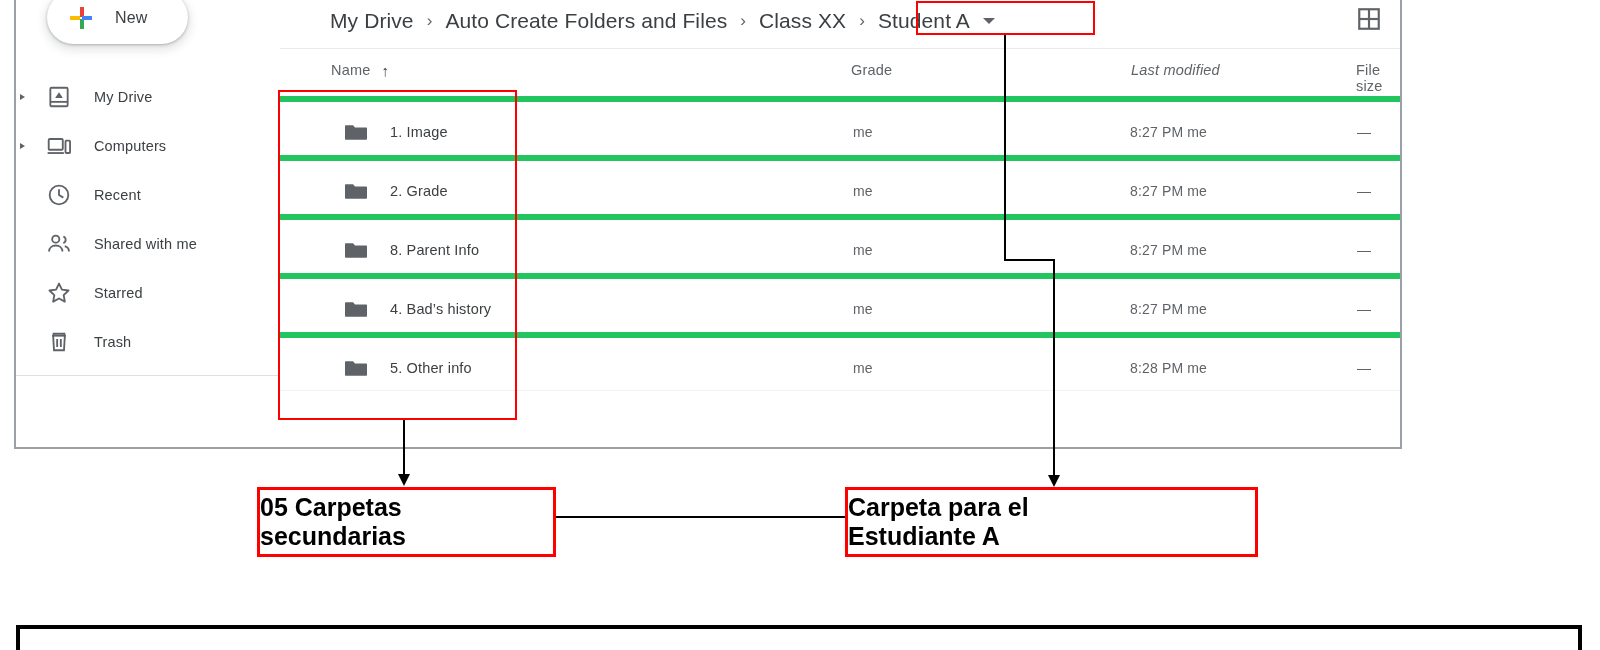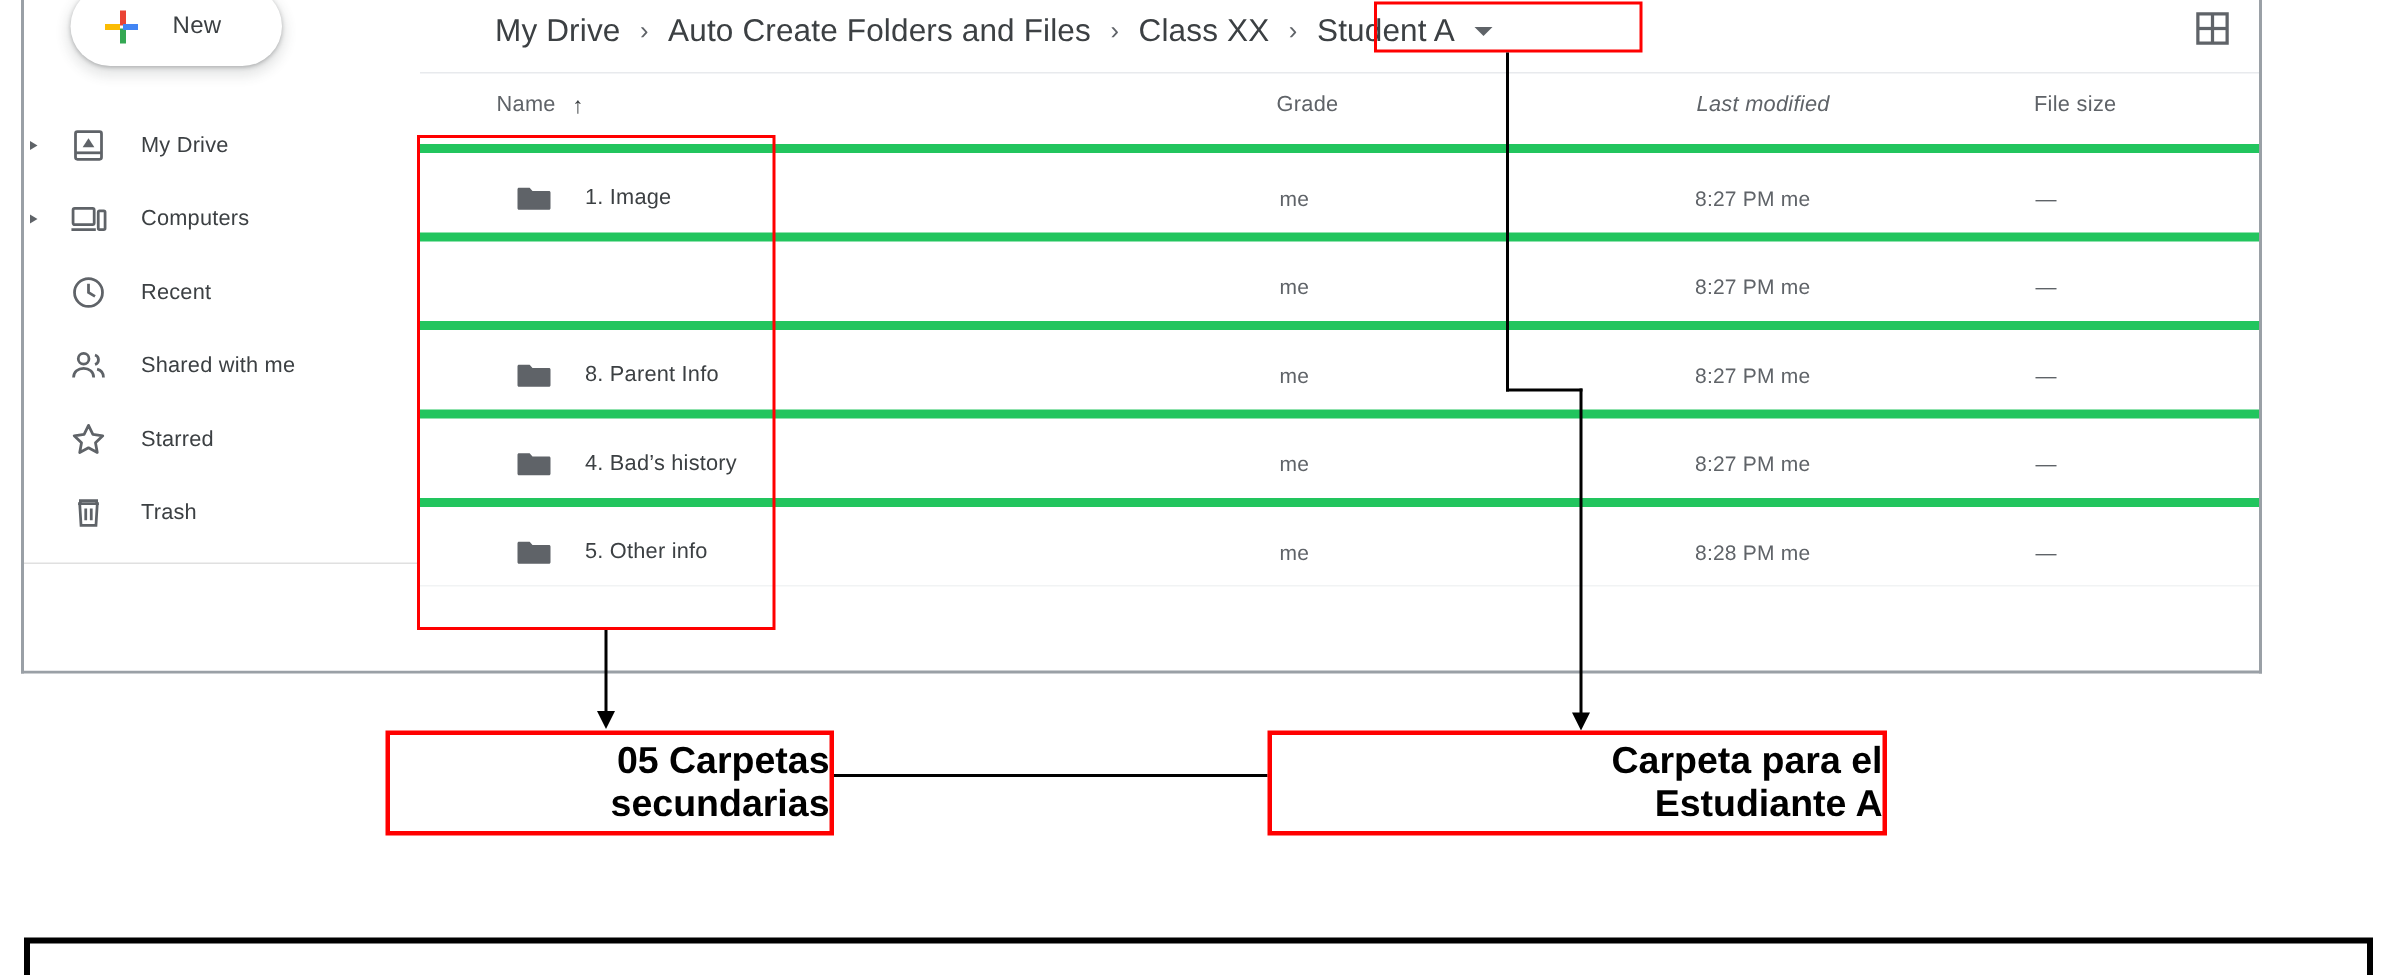--- a/index.html
+++ b/index.html
@@ -12,21 +12,21 @@
     position: relative;
     width: 1600px;
     height: 650px;
     overflow: hidden;
     background: #ffffff;
   }
 
   
   .drive-panel {
     position: absolute;
-    left: 14px; top: 0; width: 1494px; height: 449px;
+    left: 14px; top: 0; width: 1388px; height: 449px;
     border-left: 2px solid #9aa0a6;
     border-right: 2px solid #9aa0a6;
     border-bottom: 2px solid #9aa0a6;
     background: #ffffff;
   }
 
   
   .sidebar {
     position: absolute;
     left: 0; top: 0; width: 264px; height: 100%;
@@ -164,21 +164,21 @@
     border-top: 6px solid transparent;
     border-bottom: 6px solid transparent;
     border-right: 12px solid #000000;
   }
 
   .callout {
     position: absolute;
     border: 3px solid #ff0000;
     background: #ffffff;
     display: flex; flex-direction: column;
-    align-items: flex-end; justify-content: center;
+    align-items: flex-start; justify-content: center;
     text-align: center;
     font-weight: bold;
     color: #000000;
     line-height: 1.18;
   }
   .callout span { display: block; white-space: nowrap; }
 
   .banner {
     position: absolute;
     left: 16px; top: 625px; width: 1566px; height: 60px;
@@ -325,20 +325,28 @@
                 </svg>
             </span>
             <span class="fname">1. Image</span>
           </div>
           <div class="cell cell-owner">me</div>
           <div class="cell cell-mod">8:27 PM me</div>
           <div class="cell cell-size">—</div>
         </div>
 
         <div class="row">
+          <div class="cell-name">
+            <span class="folder-ico">
+              <svg viewBox="0 0 24 20" fill="currentColor">
+                  <path d="M2 3.2h7.1l1.9 2.2H22c.6 0 1 .4 1 1v10.4c0 .6-.4 1-1 1H2c-.6 0-1-.4-1-1V4.2c0-.6.4-1 1-1z"></path>
+                </svg>
+            </span>
+            <span class="fname">2. Grade</span>
+          </div>
           <div class="cell cell-owner">me</div>
           <div class="cell cell-mod">8:27 PM me</div>
           <div class="cell cell-size">—</div>
         </div>
 
         <div class="row">
           <div class="cell-name">
             <span class="folder-ico">
               <svg viewBox="0 0 24 20" fill="currentColor">
                   <path d="M2 3.2h7.1l1.9 2.2H22c.6 0 1 .4 1 1v10.4c0 .6-.4 1-1 1H2c-.6 0-1-.4-1-1V4.2c0-.6.4-1 1-1z"></path>

